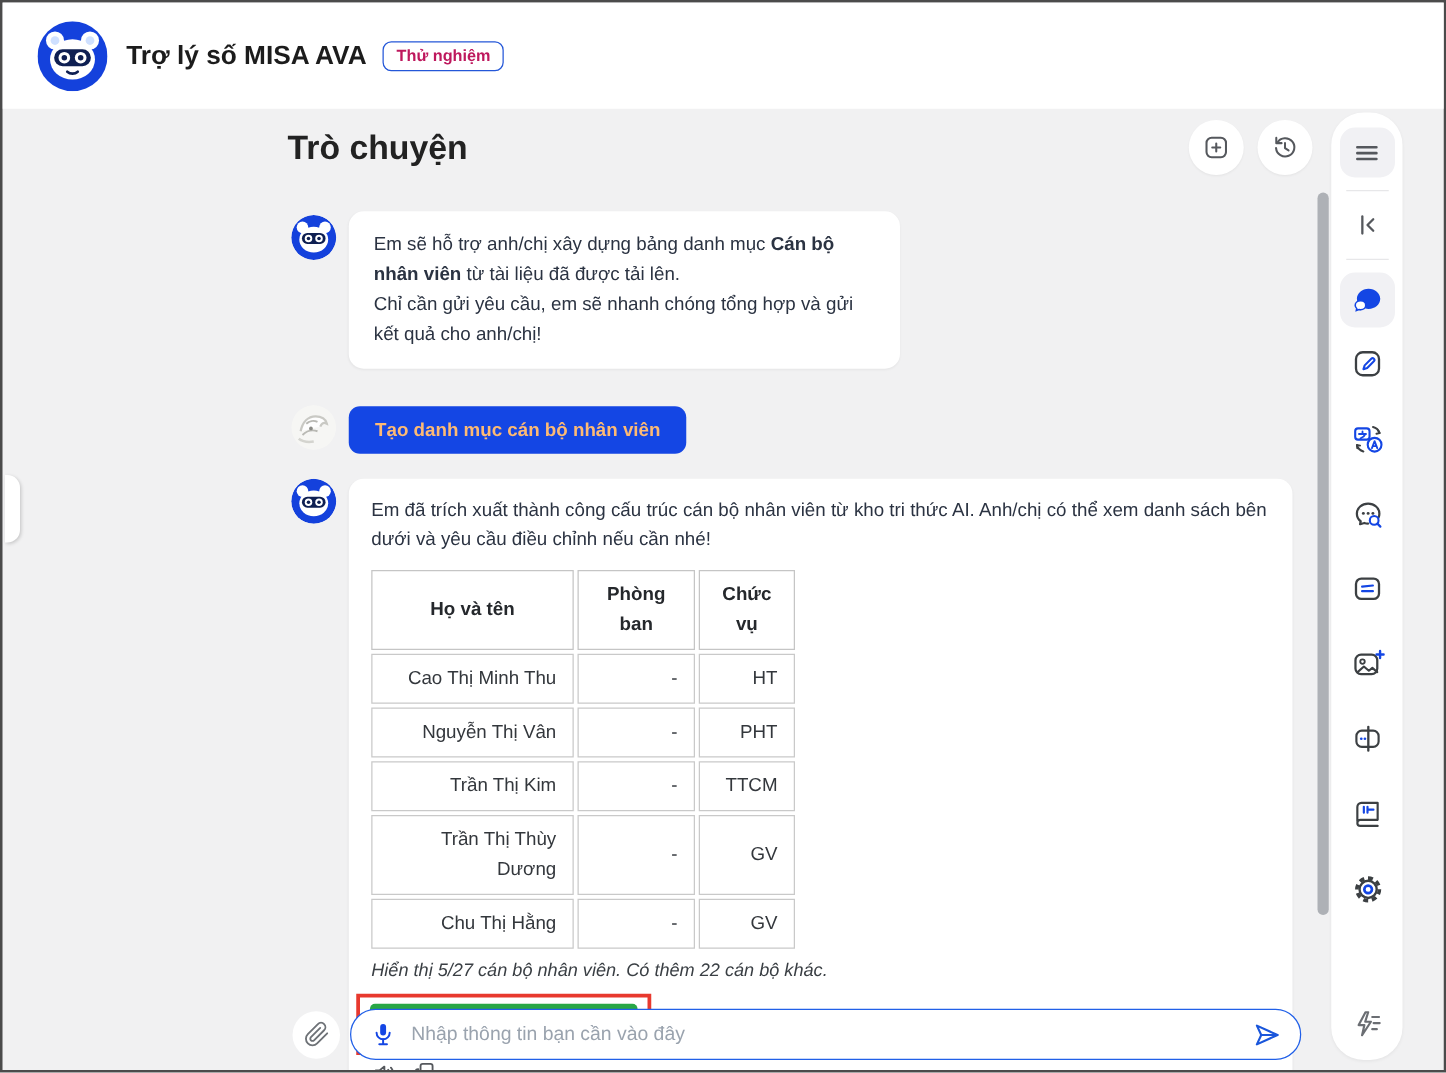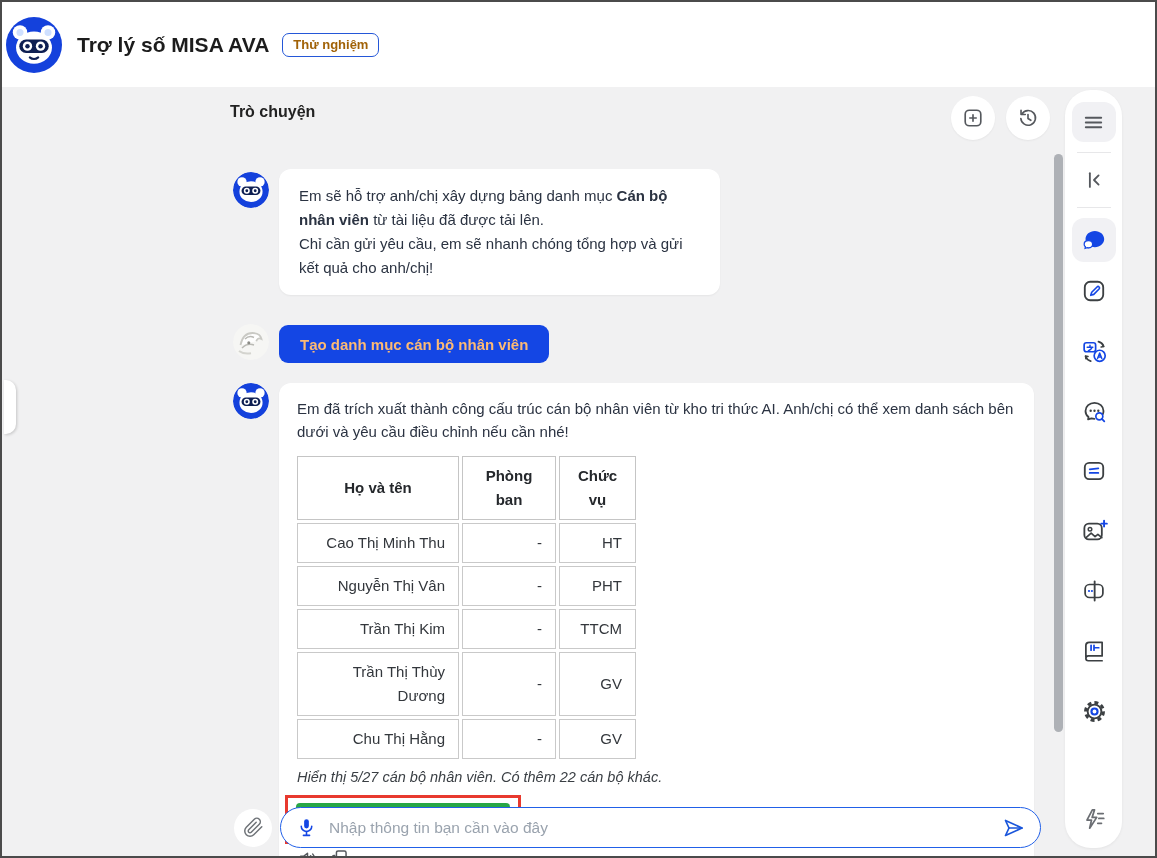--- a/index.html
+++ b/index.html
@@ -2,26 +2,26 @@
 <html><head>
 <meta charset="utf-8">
 <style>
   * { box-sizing: border-box; }
   body { margin: 0; background: #888; font-family: "Liberation Sans","DejaVu Sans",sans-serif; }
   .window {
     position: relative; width: 1157px; height: 858px;
     border: 2px solid #4b4b4b; background: #f1f1f2; overflow: hidden;
   }
   
-  .header { position:absolute; top:0; left:0; right:0; height:85px; background:#fff; display:flex; align-items:center; padding-left:4px; }
+  .header { position:absolute; top:0; left:0; right:0; height:85px; background:#fff; display:flex; align-items:center; padding-left:28px; }
   .logo { width:56px; height:56px; flex:0 0 auto; }
   .app-title { margin-left:15px; font-size:21px; font-weight:bold; color:#1c1c1c; }
-  .beta-badge { margin-left:13px; border:1.6px solid #2457d8; color:#a16207; font-size:13px; font-weight:bold; padding:3px 10px 4px; border-radius:7px; background:#fff; }
-  
-  .page-heading { position:absolute; left:228px; top:101px; font-size:16px; font-weight:bold; color:#222; }
+  .beta-badge { margin-left:13px; border:1.6px solid #2457d8; color:#be185d; font-size:13px; font-weight:bold; padding:3px 10px 4px; border-radius:7px; background:#fff; }
+  
+  .page-heading { position:absolute; left:228px; top:101px; font-size:27px; font-weight:bold; color:#222; }
   .round-btn { position:absolute; top:94px; width:44px; height:44px; border-radius:50%; background:#fff; display:grid; place-items:center; box-shadow:0 1px 2px rgba(0,0,0,.05); }
   .round-btn.new { left:949px; } .round-btn.hist { left:1004px; }
   
   .sidebar { position:absolute; left:1063px; top:88px; width:57px; height:758px; background:#fff; border-radius:26px; box-shadow:0 1px 3px rgba(0,0,0,.06); display:flex; flex-direction:column; align-items:center; padding-top:12px; }
   .sb-btn { width:44px; height:40px; border-radius:12px; background:#f1f1f4; display:grid; place-items:center; }
   .sb-divider { width:34px; height:1px; background:#e7e7e9; margin:10px 0; }
   .sb-plain { width:34px; height:34px; display:grid; place-items:center; }
   .sb-active { width:44px; height:44px; border-radius:12px; background:#f1f1f4; display:grid; place-items:center; }
   .sb-icon { width:26px; height:26px; display:grid; place-items:center; margin-top:34px; }
   .sb-icon.first { margin-top:16px; }

